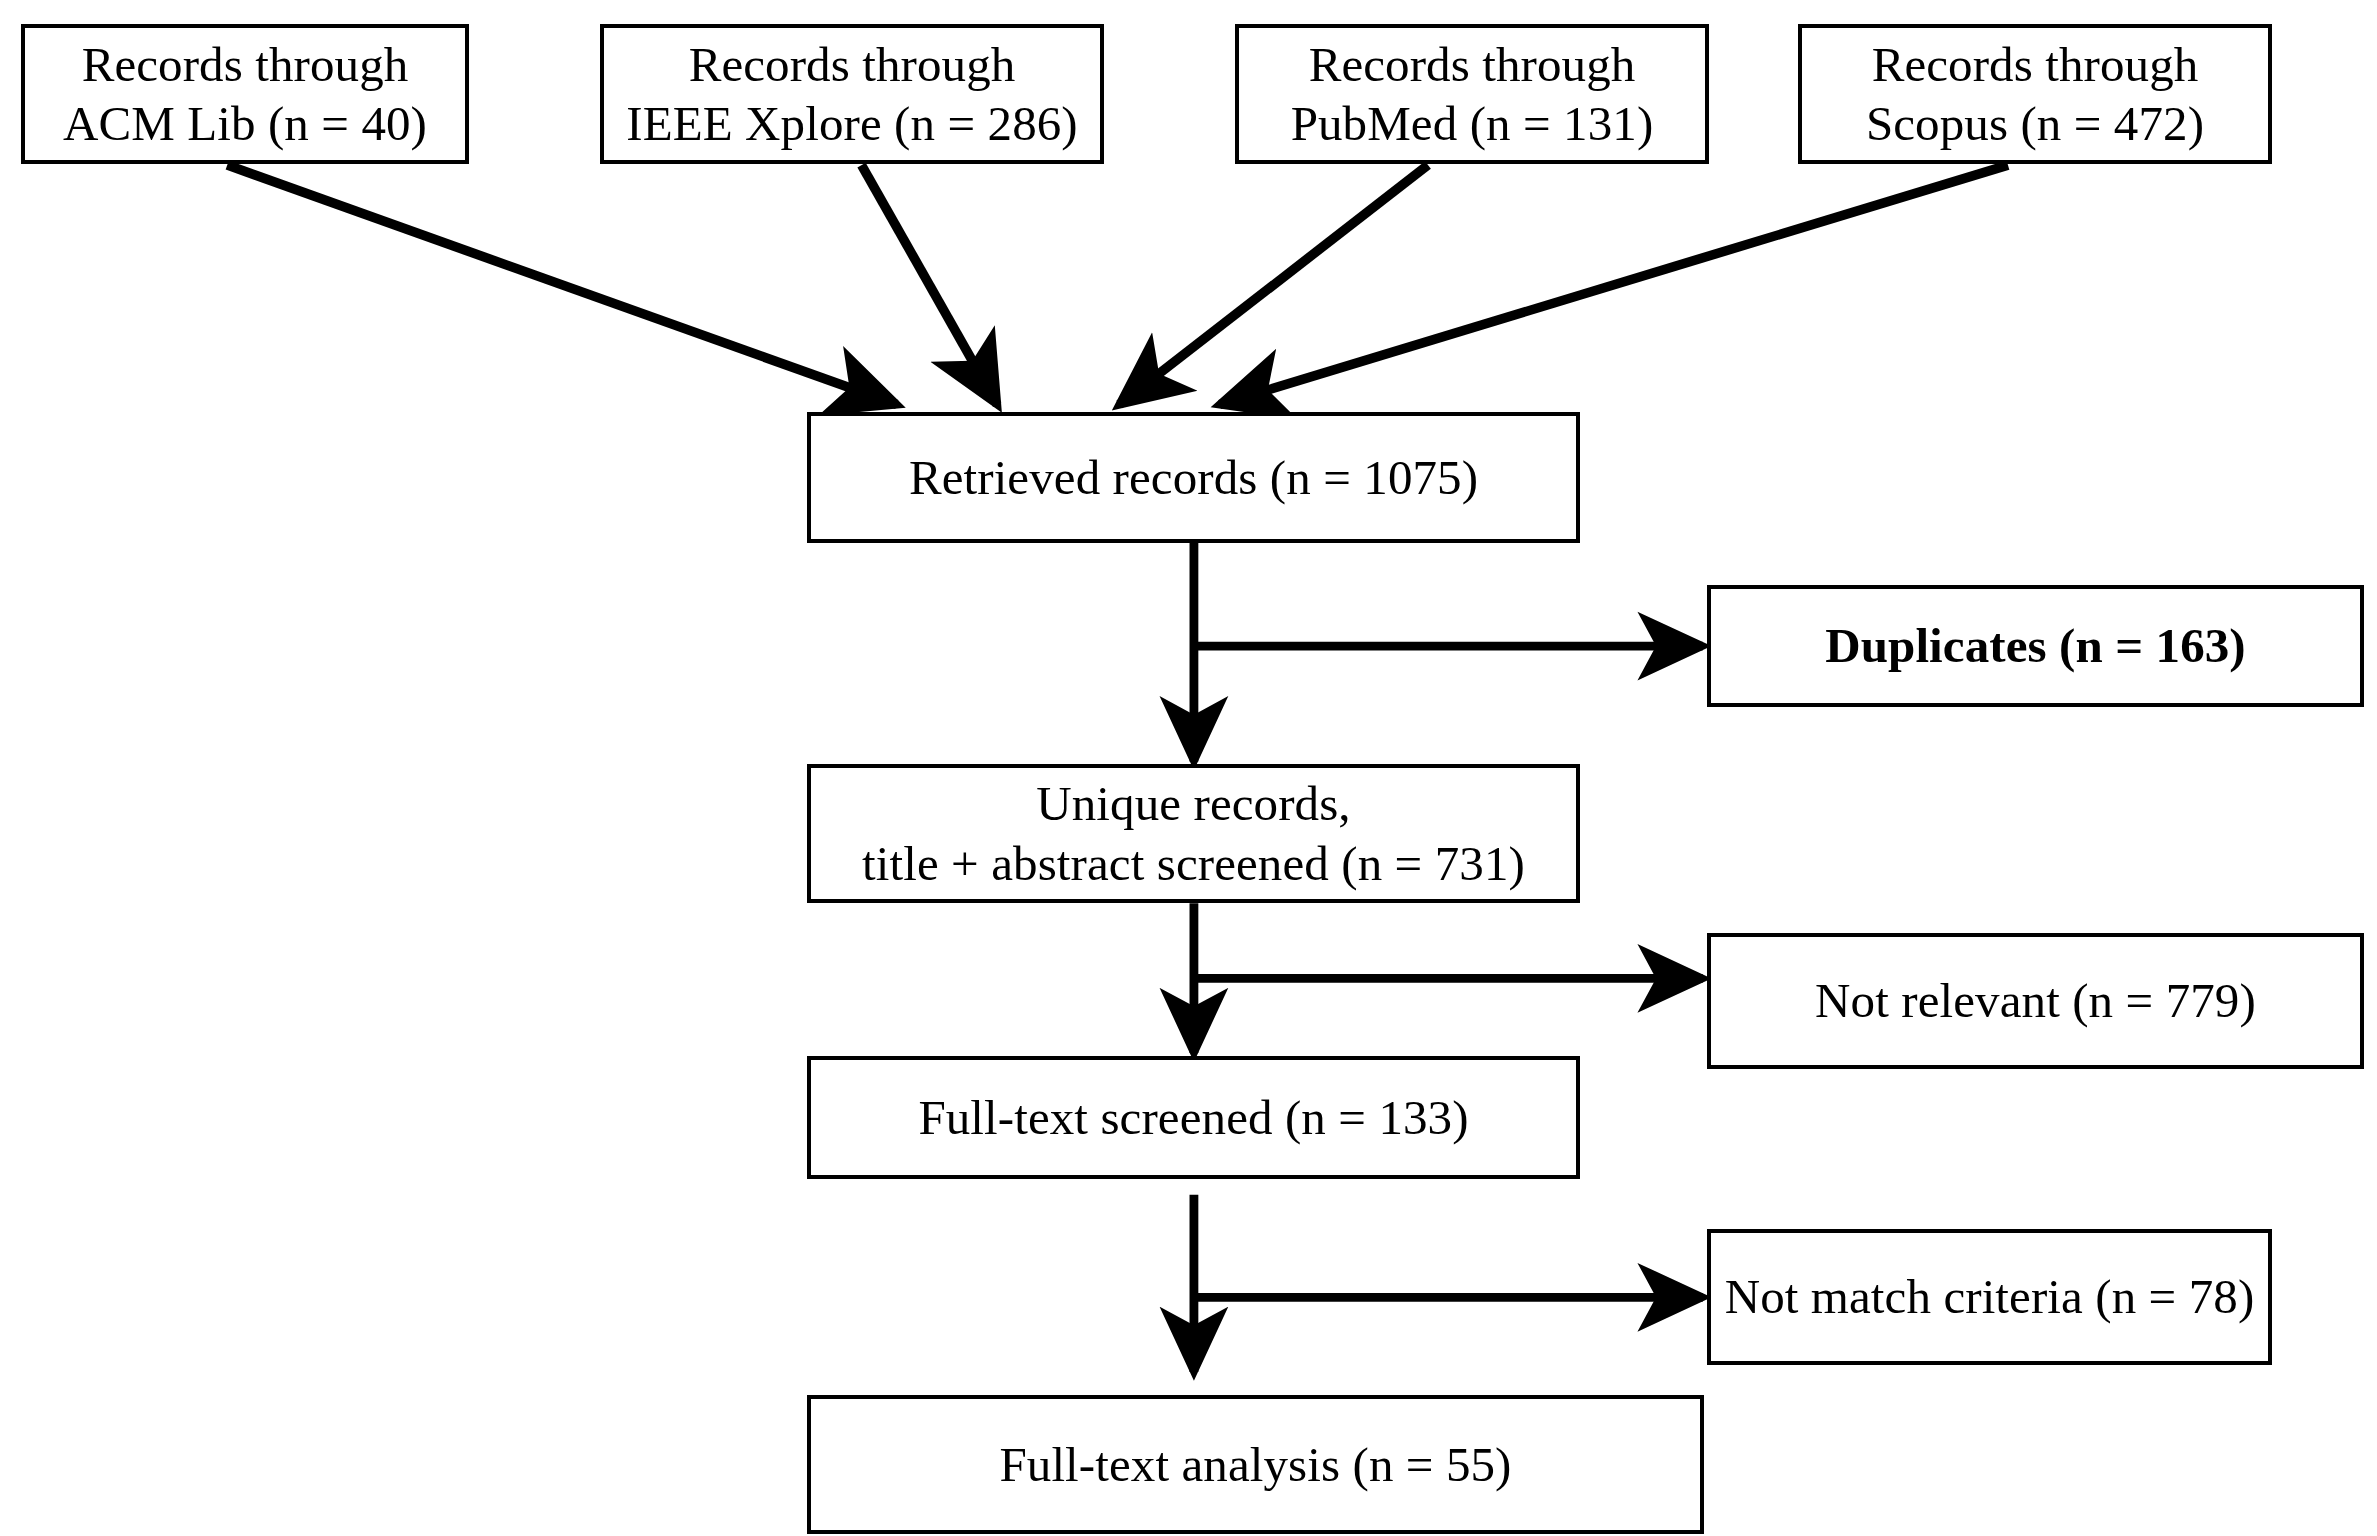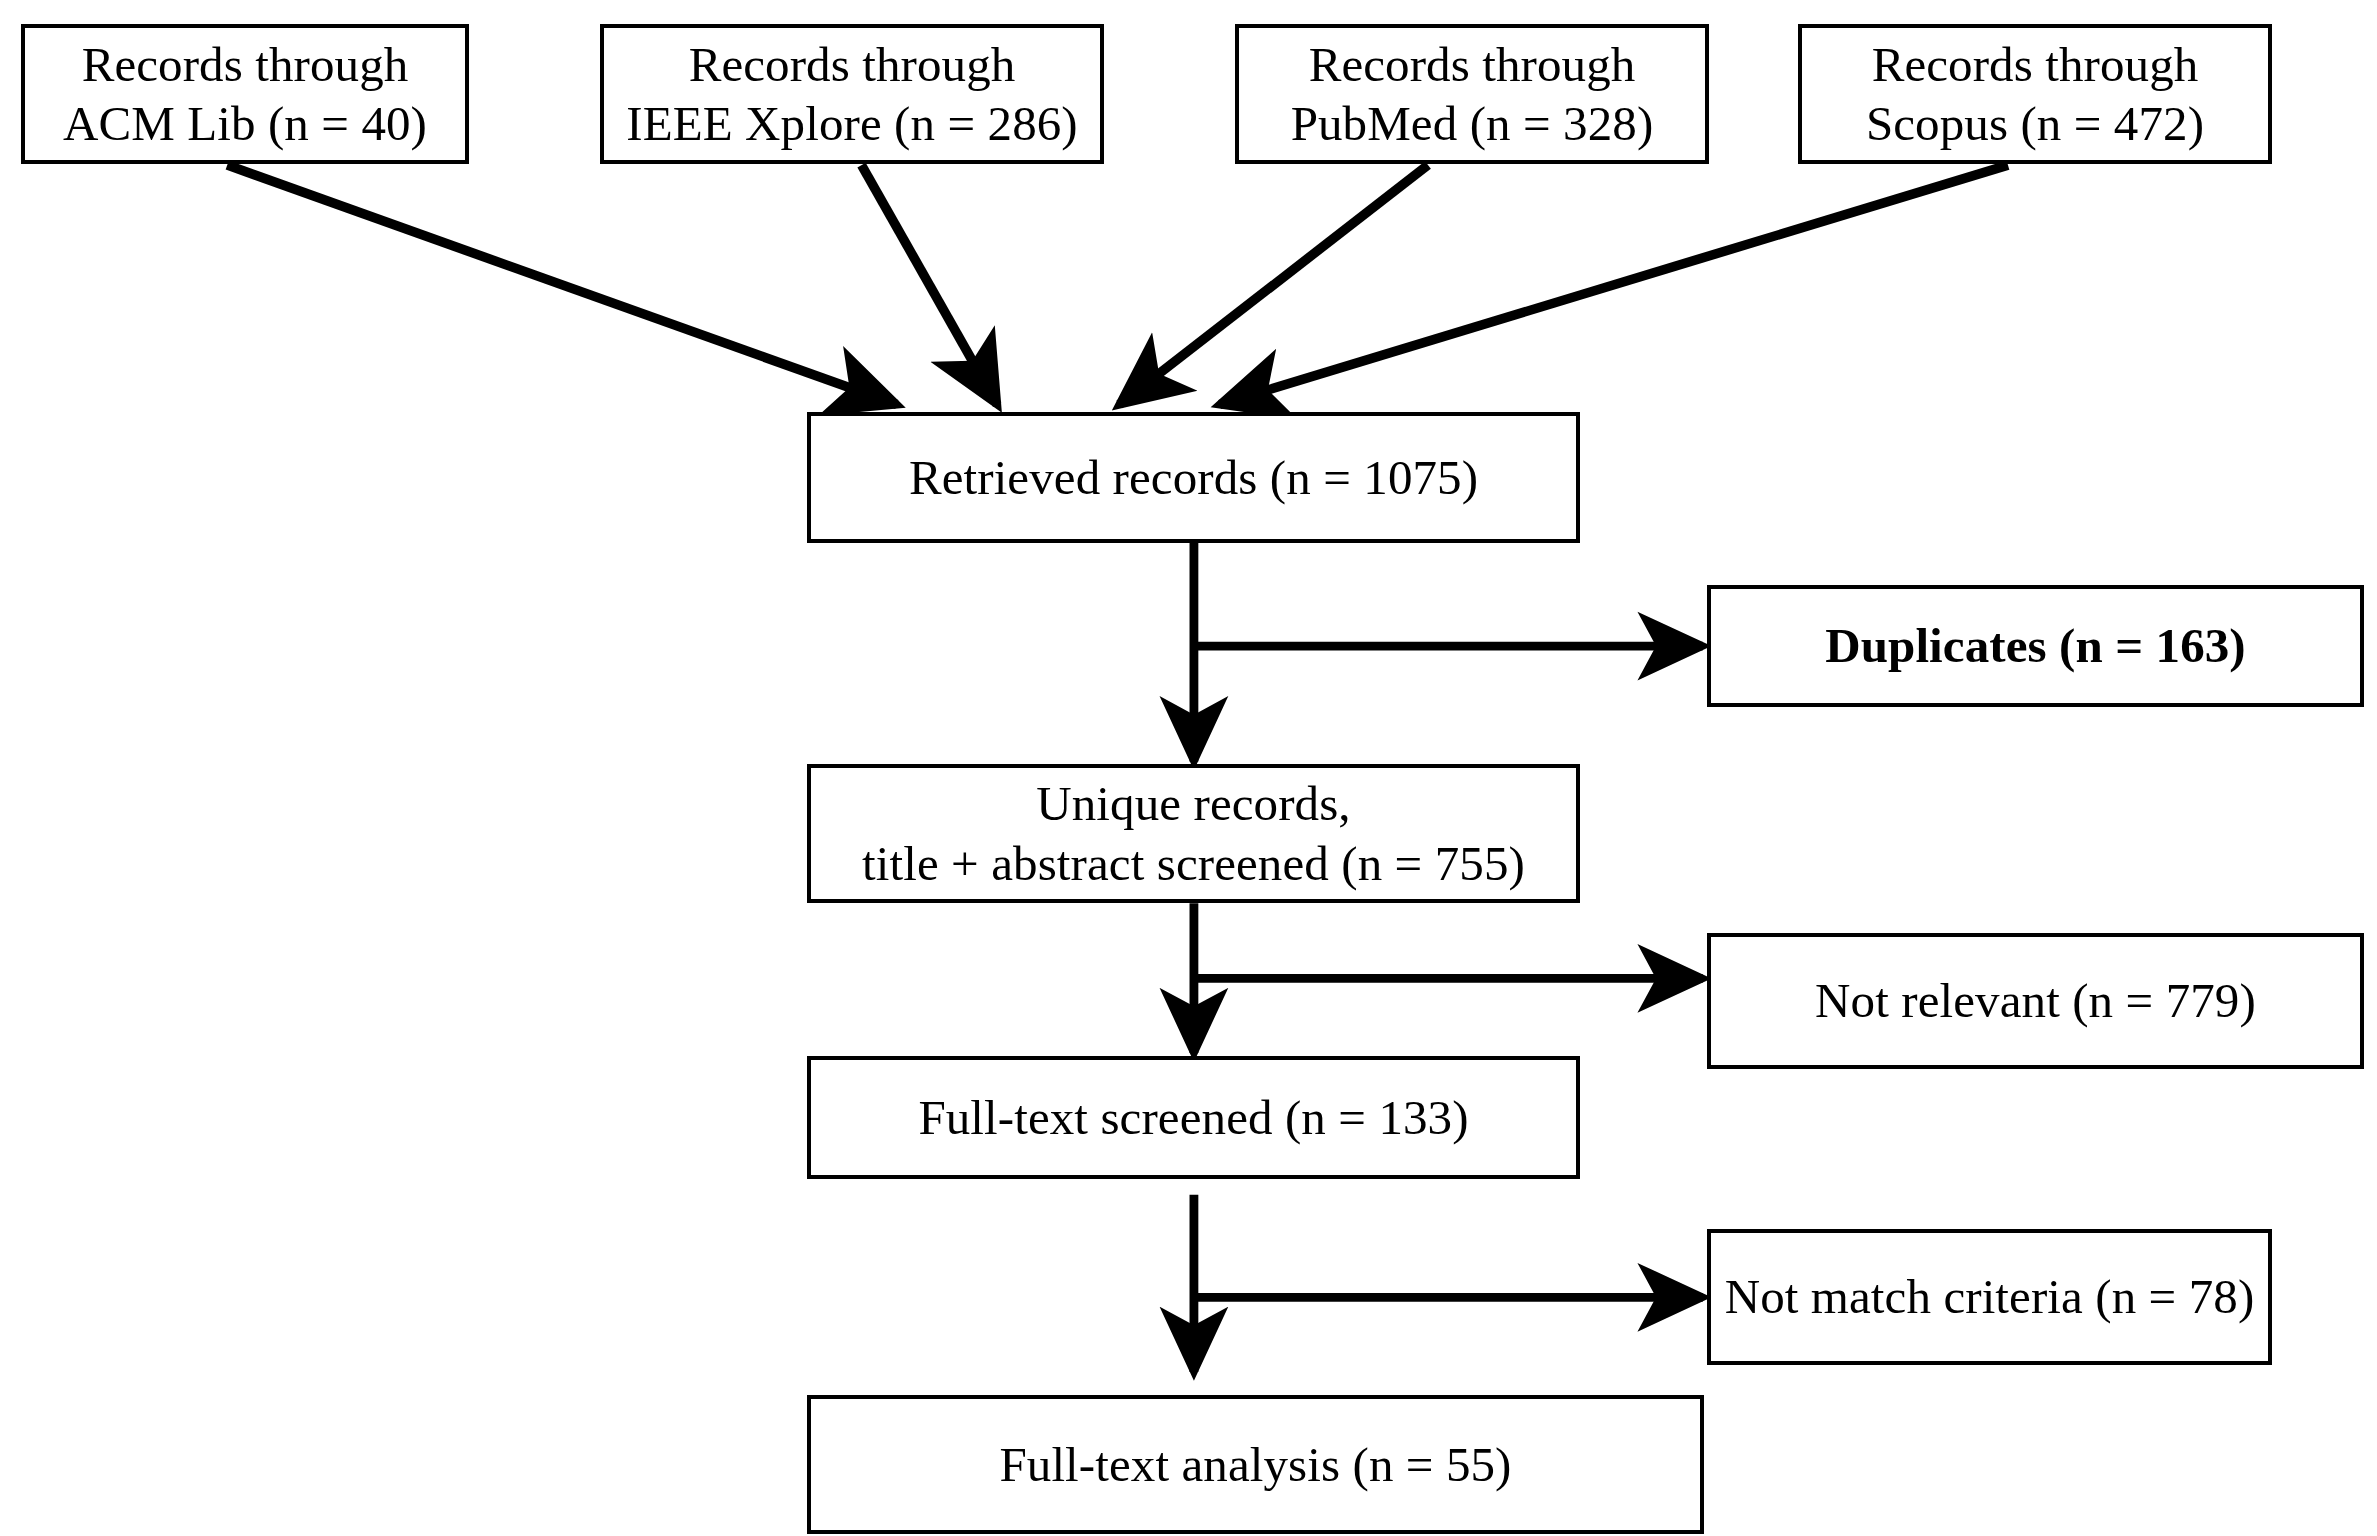--- a/index.html
+++ b/index.html
@@ -82,35 +82,35 @@
     <span class="node-line">ACM Lib (n = 40)</span>
   </div>
 
   <div class="node-box" style="left:600px; top:24.4px; width:504px; height:140px;">
     <span class="node-line">Records through</span>
     <span class="node-line">IEEE Xplore (n = 286)</span>
   </div>
 
   <div class="node-box" style="left:1235px; top:24.4px; width:474px; height:140px;">
     <span class="node-line">Records through</span>
-    <span class="node-line">PubMed (n = 328)</span>
+    <span class="node-line">PubMed (n = 131)</span>
   </div>
 
   <div class="node-box" style="left:1798px; top:24.4px; width:474px; height:140px;">
     <span class="node-line">Records through</span>
     <span class="node-line">Scopus (n = 472)</span>
   </div>
 
   <div class="node-box" style="left:807px; top:412px; width:773px; height:131px;">
     <span class="node-line">Retrieved records (n = 1075)</span>
   </div>
 
   <div class="node-box" style="left:807px; top:764px; width:773px; height:139px;">
     <span class="node-line">Unique records,</span>
-    <span class="node-line">title + abstract screened (n = 755)</span>
+    <span class="node-line">title + abstract screened (n = 731)</span>
   </div>
 
   <div class="node-box" style="left:807px; top:1056px; width:773px; height:123px;">
     <span class="node-line">Full-text screened (n = 133)</span>
   </div>
 
   <div class="node-box" style="left:807px; top:1395px; width:897px; height:139px;align-items:center;">
     <span class="node-line">Full-text analysis (n = 55)</span>
   </div>
 

